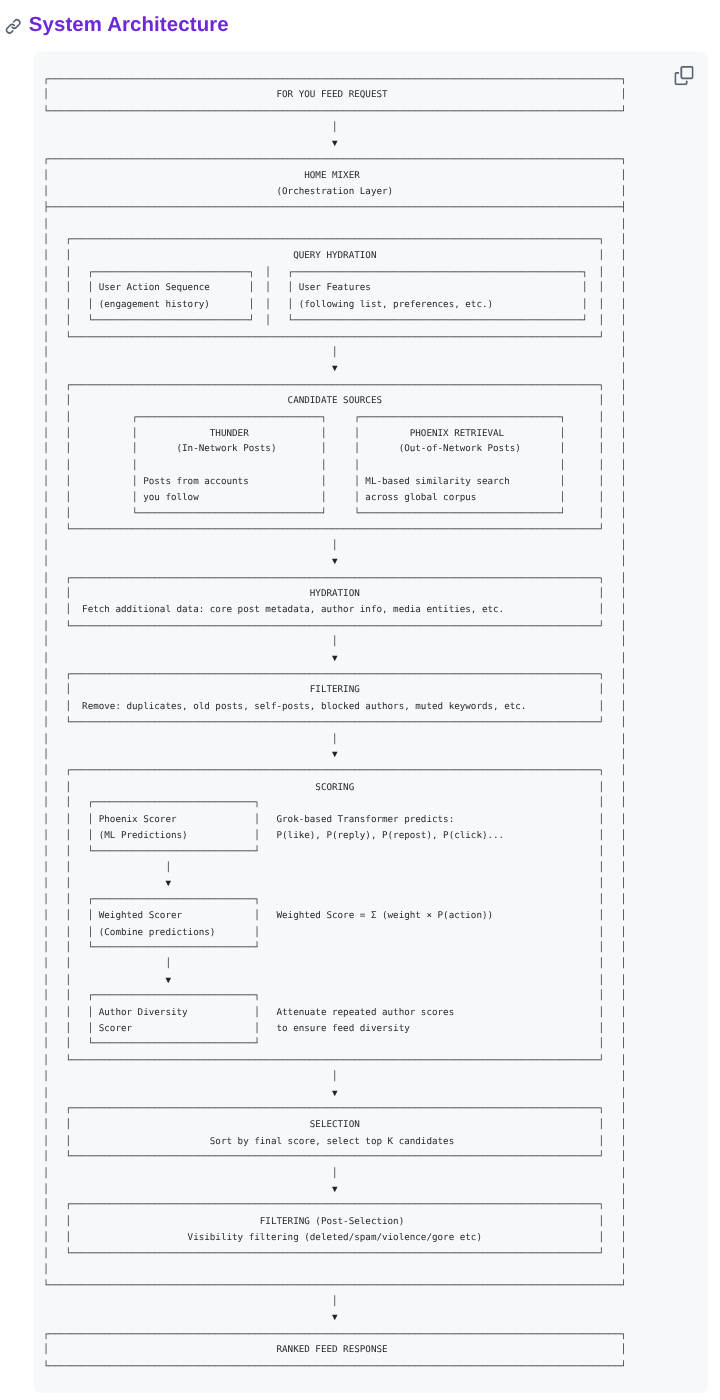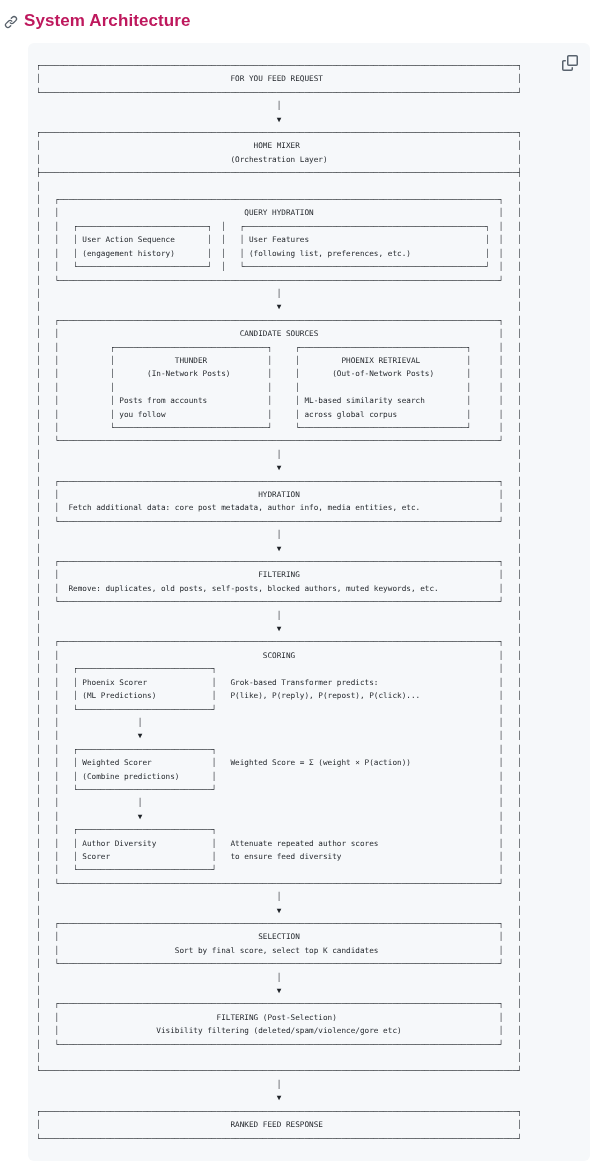--- a/index.html
+++ b/index.html
@@ -1,19 +1,19 @@
 <!DOCTYPE html>
 <html><head>
 <meta charset="utf-8">
 <style>
   html, body { margin: 0; padding: 0; background: #ffffff; }
   body { width: 600px; font-family: "Liberation Sans", sans-serif; }
   .doc { padding-top: 10px; }
   .heading { position: relative; margin: 0 0 0 24px; font-size: 17px; font-weight: 600;
-             color: #be185d; line-height: 22px; letter-spacing: 0.1px; }
+             color: #6d28d9; line-height: 22px; letter-spacing: 0.1px; }
   .anchor-link { position: absolute; left: -20px; top: 3px; color: #57606a; display: inline-block; }
   .code-block { position: relative; margin: 11px 10px 0 28px; background: #f6f8fa;
                 border-radius: 6px; padding: 16px 8px 16px 8px; overflow: hidden; }
   .ascii { margin: 0; font-family: "DejaVu Sans Mono", monospace; font-size: 7.7px;
            line-height: 13.4px; color: #1f2328; white-space: pre; }
   .copy-btn { position: absolute; top: 8px; right: 8px; width: 24px; height: 24px;
               background: transparent; border: none; border-radius: 4px; padding: 4px;
               color: #59636e; cursor: pointer; }
   .copy-btn svg { display: block; }
 </style>

